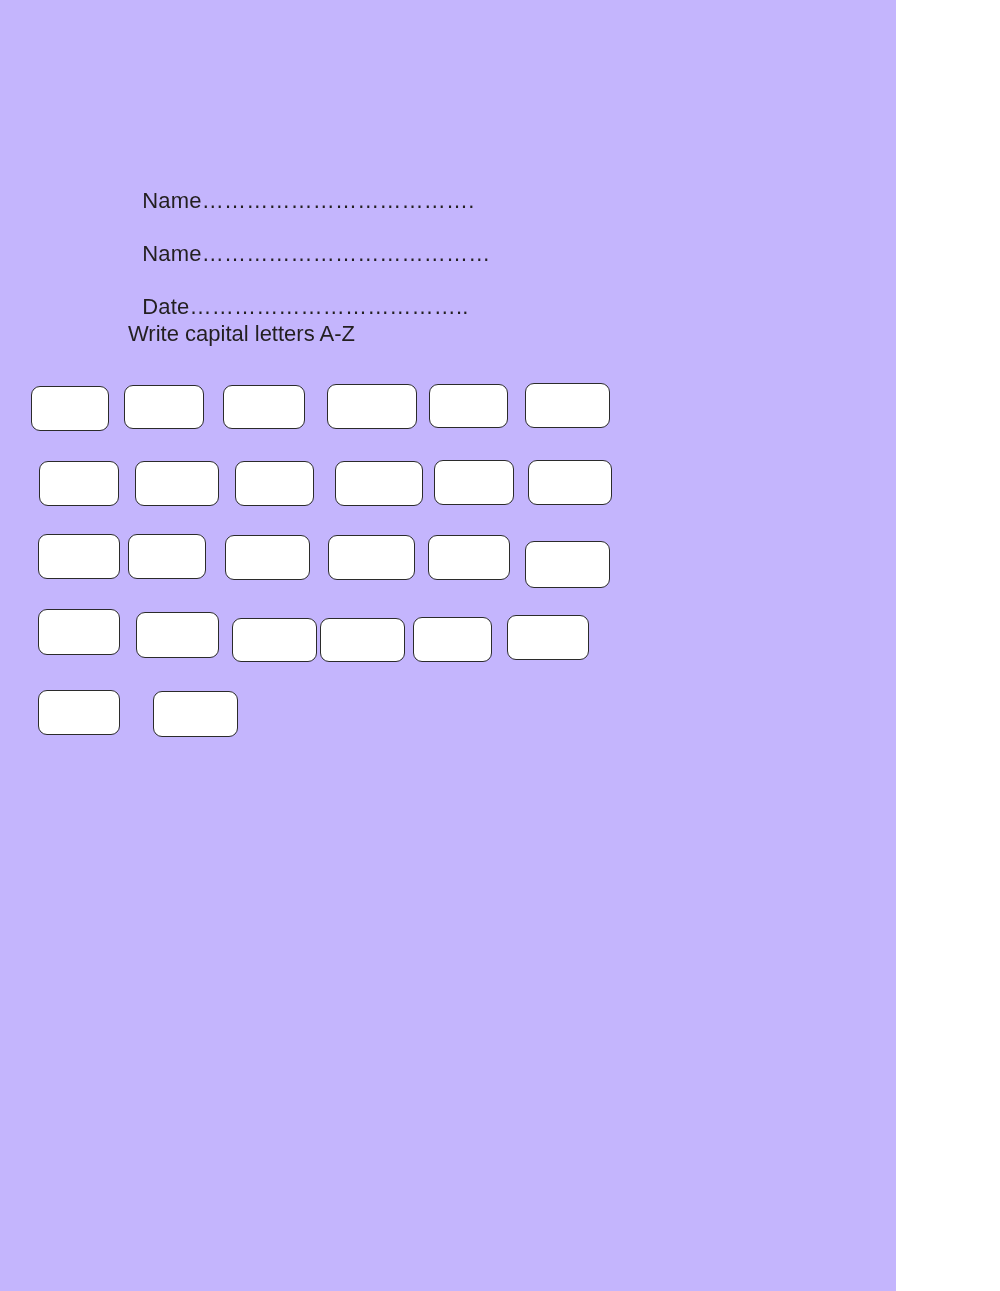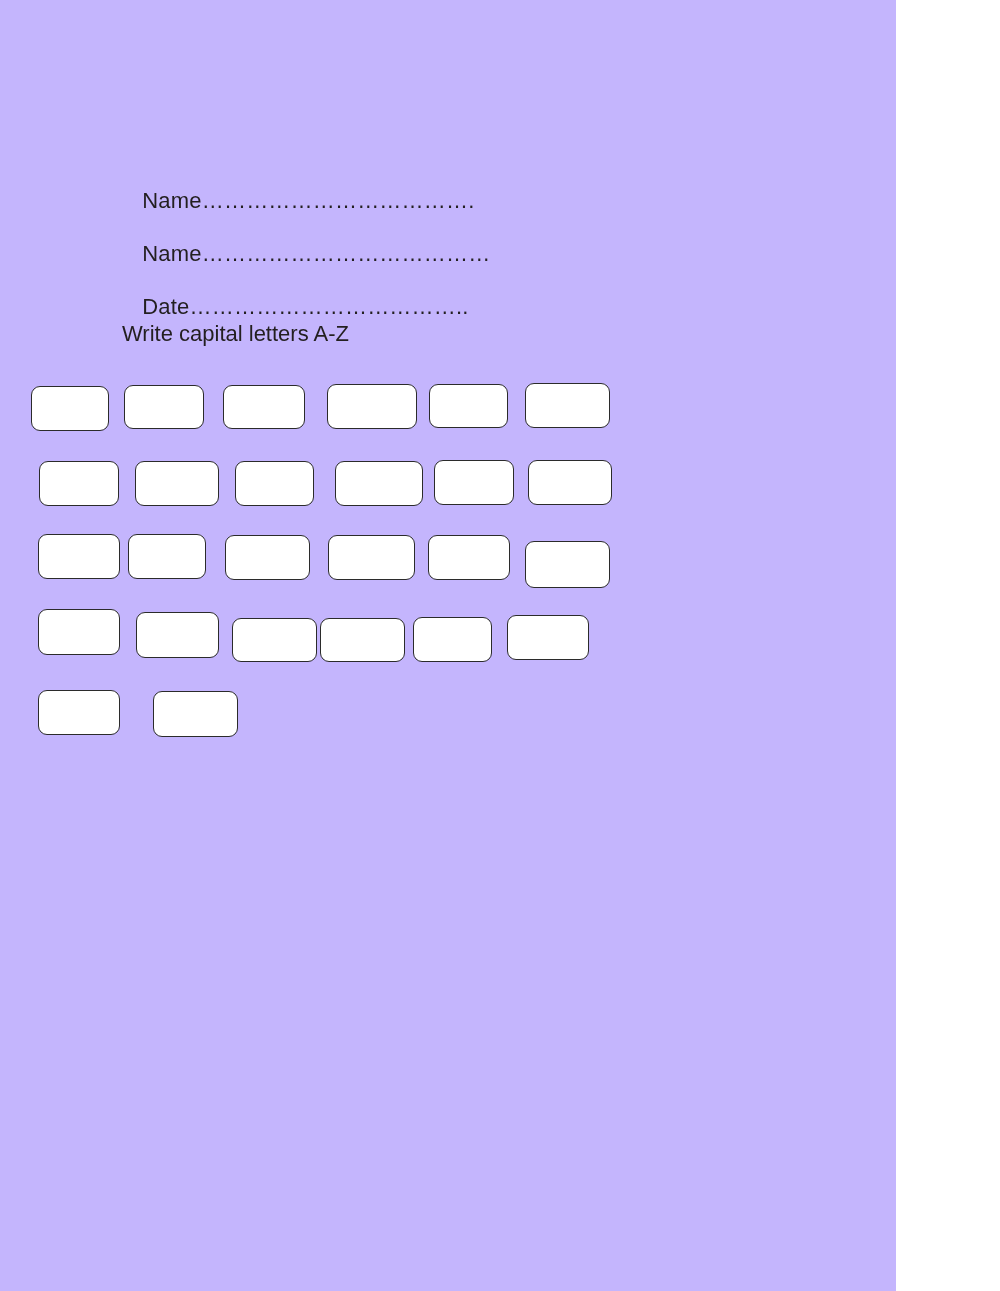--- a/index.html
+++ b/index.html
@@ -29,21 +29,21 @@
     line-height: 26px;
     white-space: pre;
     color: #231f20;
     letter-spacing: 0.2px;
   }
   #name-line  { left: 117px; top: 162px; }
   #date-line  { left: 117px; top: 215px; }
   #class-line { left: 117px; top: 268px; }
   #instruction {
     position: absolute;
-    left: 122px;
+    left: 128px;
     top: 321px;
     font-size: 22px;
     line-height: 26px;
     color: #231f20;
     white-space: pre;
   }
   .grid {
     position: absolute;
     left: 0;
     top: 380px;

